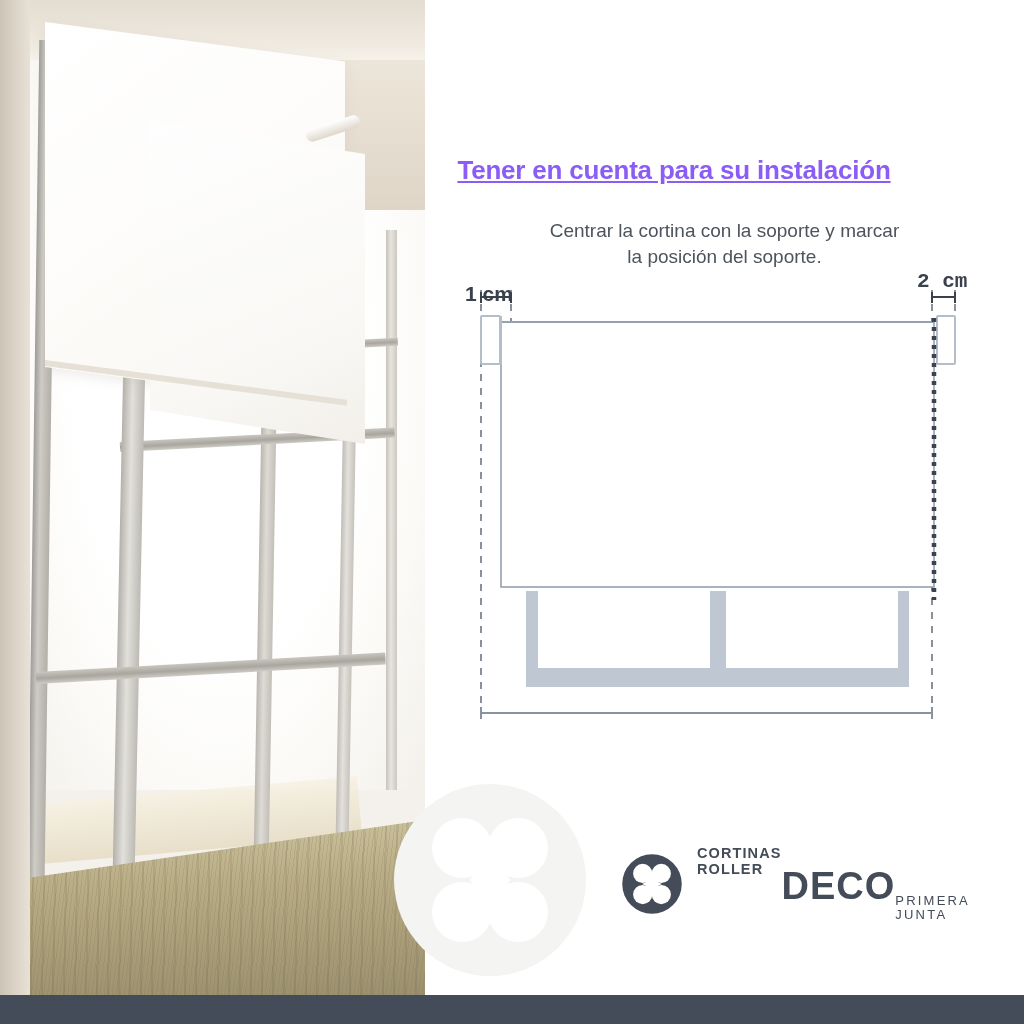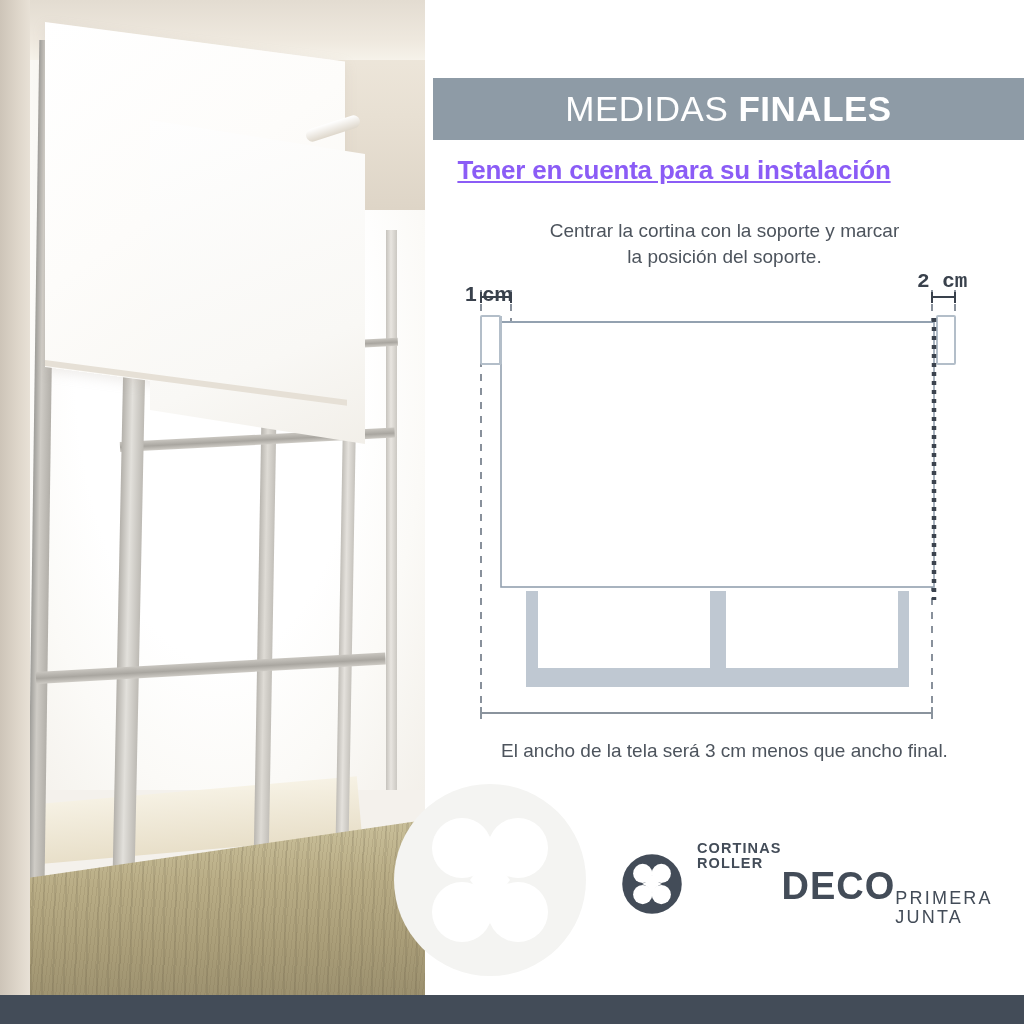--- a/index.html
+++ b/index.html
@@ -156,21 +156,21 @@
   .logo-mark{width:62px;height:62px;flex:0 0 62px;}
   .logo-txt{display:flex;flex-direction:row;justify-content:center;color:#434c58;}
   .logo-top{
     font-size:14.5px;font-weight:700;letter-spacing:1.1px;line-height:1.05;
   }
   .logo-mid{
     font-size:38px;font-weight:700;letter-spacing:1px;line-height:.98;margin:6px 0 1px;
     display:flex;align-items:center;
   }
   .logo-bot{
-    font-size:18px;font-weight:400;letter-spacing:2.2px;line-height:1.05;margin-top:48px;
+    font-size:13px;font-weight:400;letter-spacing:2.2px;line-height:1.05;margin-top:48px;
   }
 
   
   .footer{
     position:absolute;left:0;top:995px;width:1024px;height:29px;background:#434c58;
   }
 </style>
 </head>
 <body>
 
@@ -209,23 +209,20 @@
       </g>
       <g fill="#ffffff">
         <circle cx="36" cy="34" r="15"></circle>
         <circle cx="64" cy="34" r="15"></circle>
         <circle cx="36" cy="66" r="15"></circle>
         <circle cx="64" cy="66" r="15"></circle>
         <path d="M50 36 L60 50 L50 64 L40 50 Z"></path>
       </g>
     </svg>
 
-    <div class="hdr-bar">
-      <div class="hdr-text"><span>MEDIDAS</span> <b>FINALES</b></div>
-    </div>
 
     <div class="subtitle">Tener en cuenta para su instalación</div>
 
     <div class="lead">
       <div>Centrar la cortina con la soporte y marcar</div>
       <div>la posición del soporte.</div>
     </div>
 
     <div class="lbl lbl-left">1 cm</div>
     <div class="lbl lbl-right">2 cm</div>
@@ -267,21 +264,20 @@
 
       <rect x="113" y="591" width="172" height="77" fill="#ffffff"></rect>
 
       <rect x="301" y="591" width="172" height="77" fill="#ffffff"></rect>
 
       <line x1="56" y1="713" x2="507" y2="713" stroke="#8a939d" stroke-width="2"></line>
       <line x1="56" y1="707" x2="56" y2="719" stroke="#8a939d" stroke-width="2"></line>
       <line x1="507" y1="707" x2="507" y2="719" stroke="#8a939d" stroke-width="2"></line>
     </svg>
 
-    <div class="note">El ancho de la tela será 3 cm menos que ancho final.</div>
 
     <div class="logo">
       <svg class="logo-mark" viewBox="0 0 100 100">
         <circle cx="50" cy="50" r="48" fill="#434c58"></circle>
         <g fill="#ffffff">
           <circle cx="35" cy="33" r="15.5"></circle>
           <circle cx="65" cy="33" r="15.5"></circle>
           <circle cx="35" cy="67" r="15.5"></circle>
           <circle cx="65" cy="67" r="15.5"></circle>
           <path d="M50 34 Q54 46 66 50 Q54 54 50 66 Q46 54 34 50 Q46 46 50 34 Z"></path>

